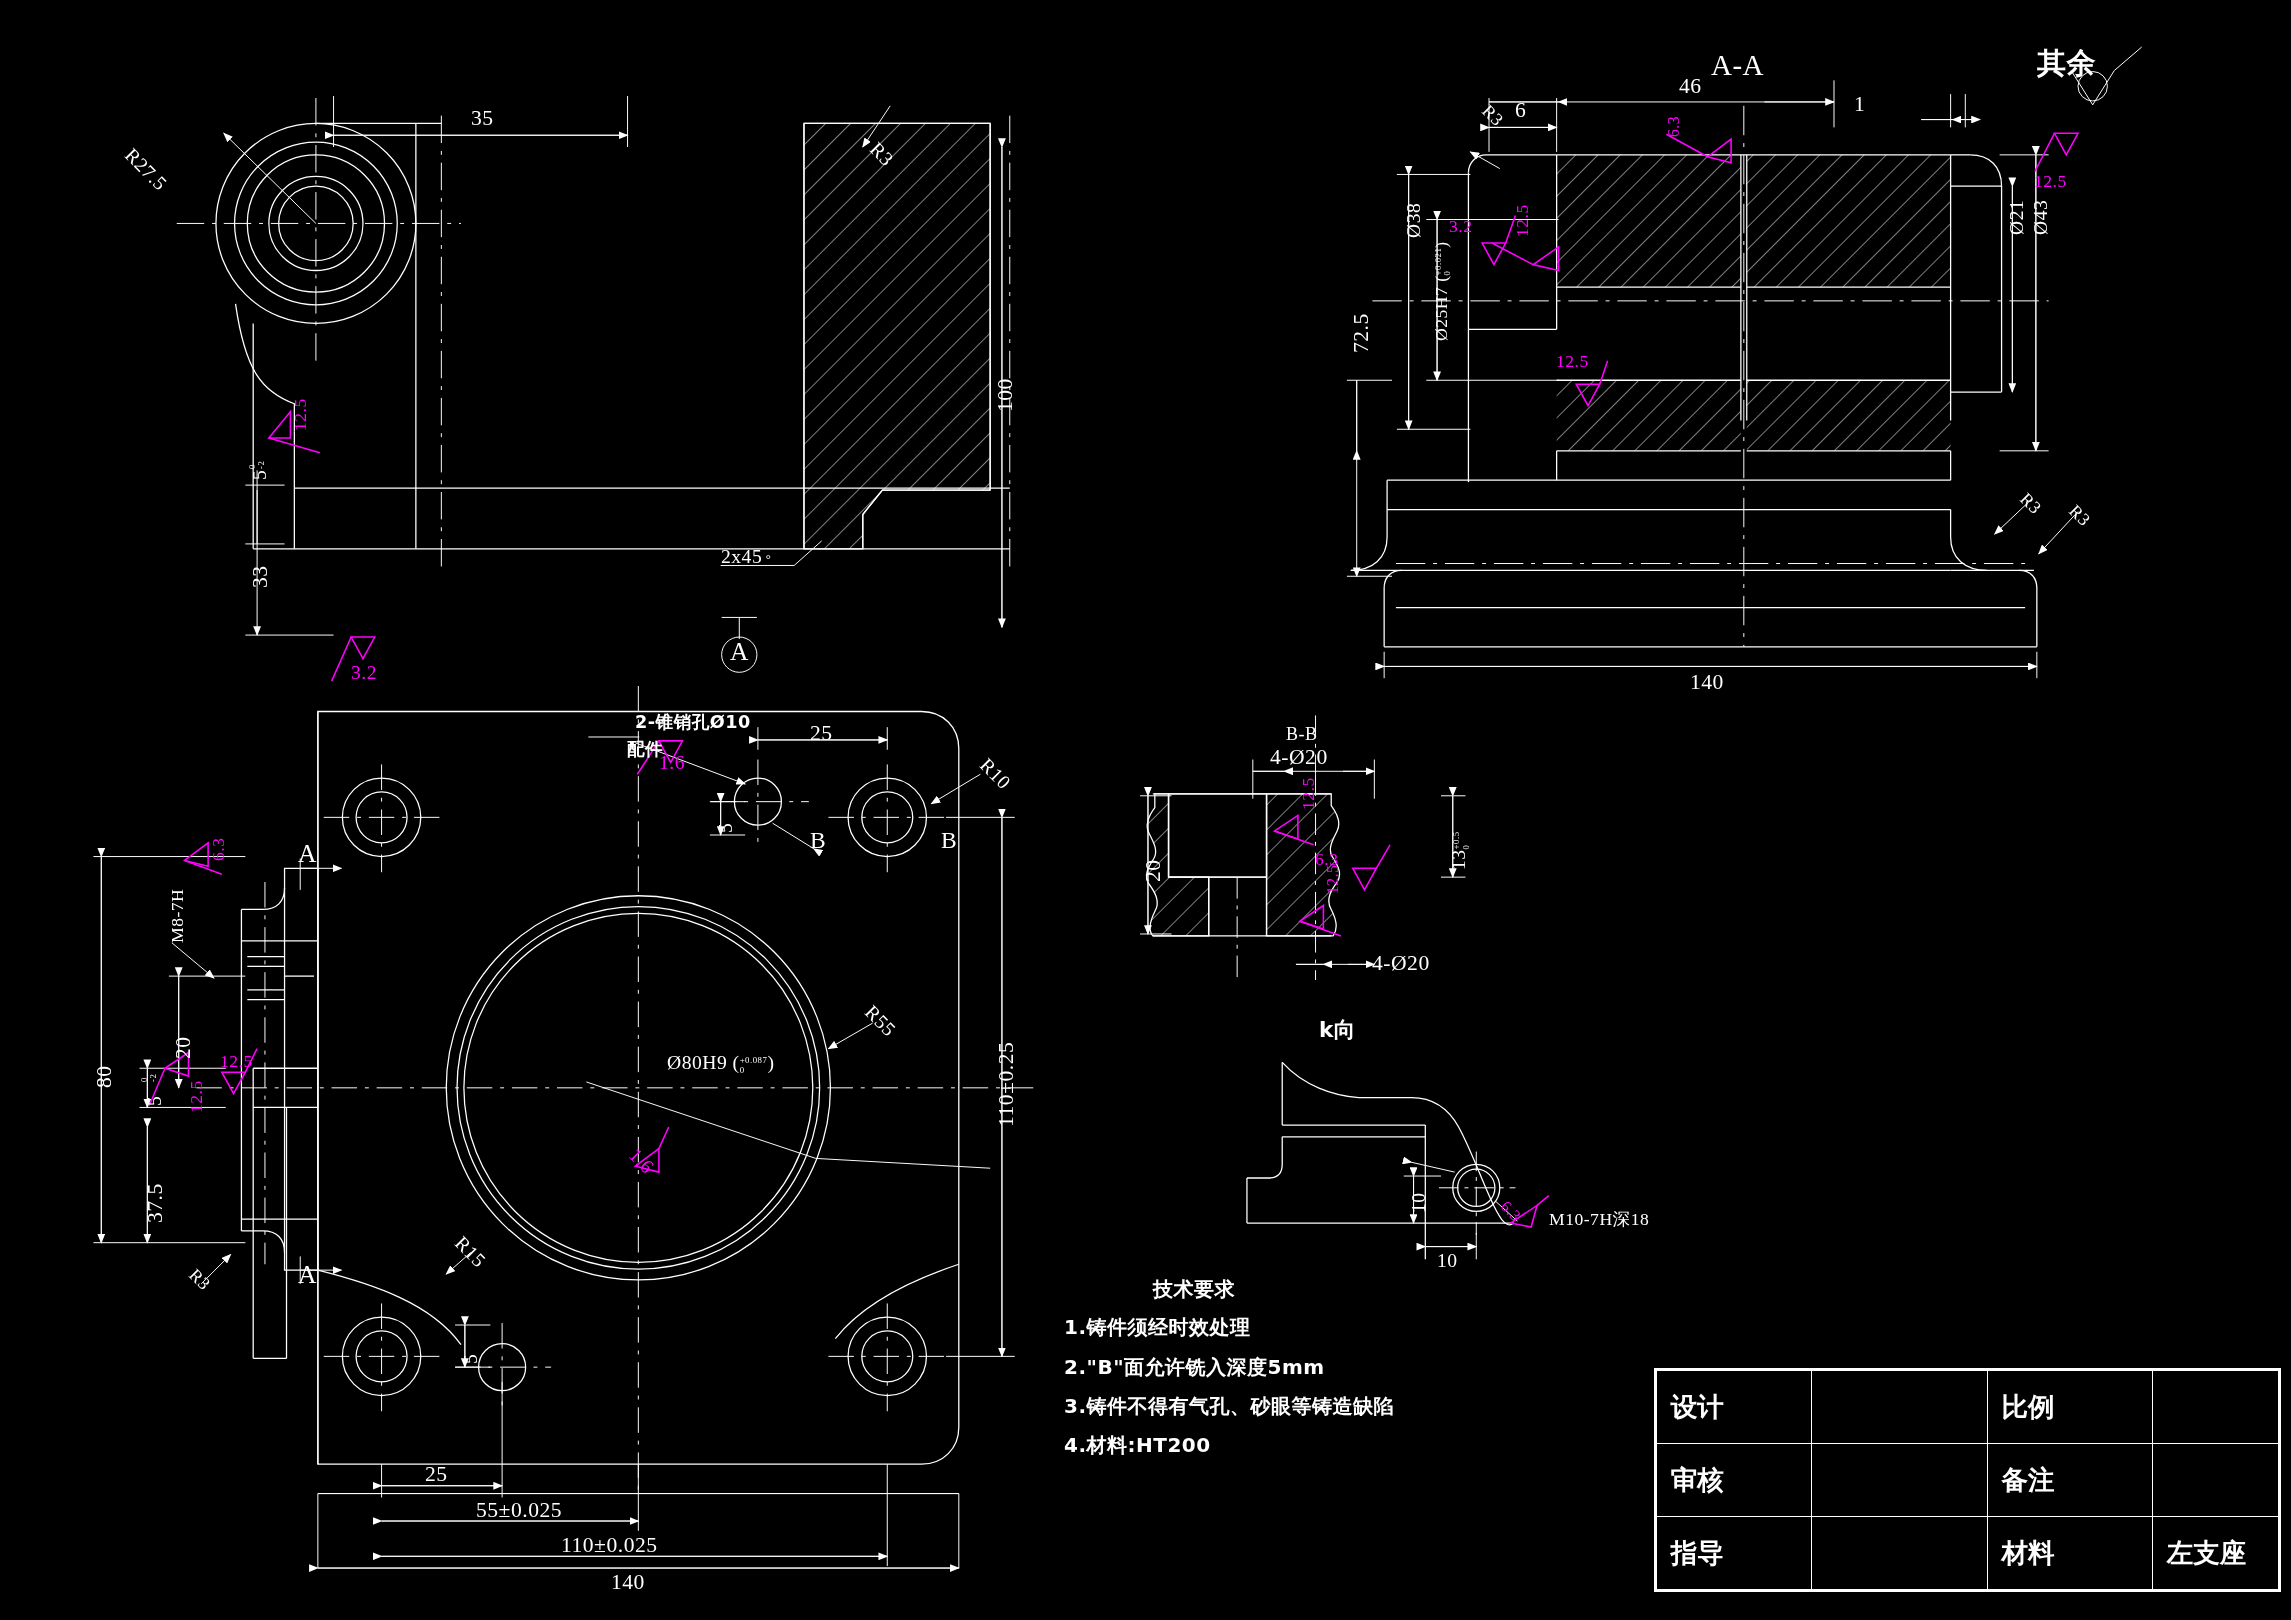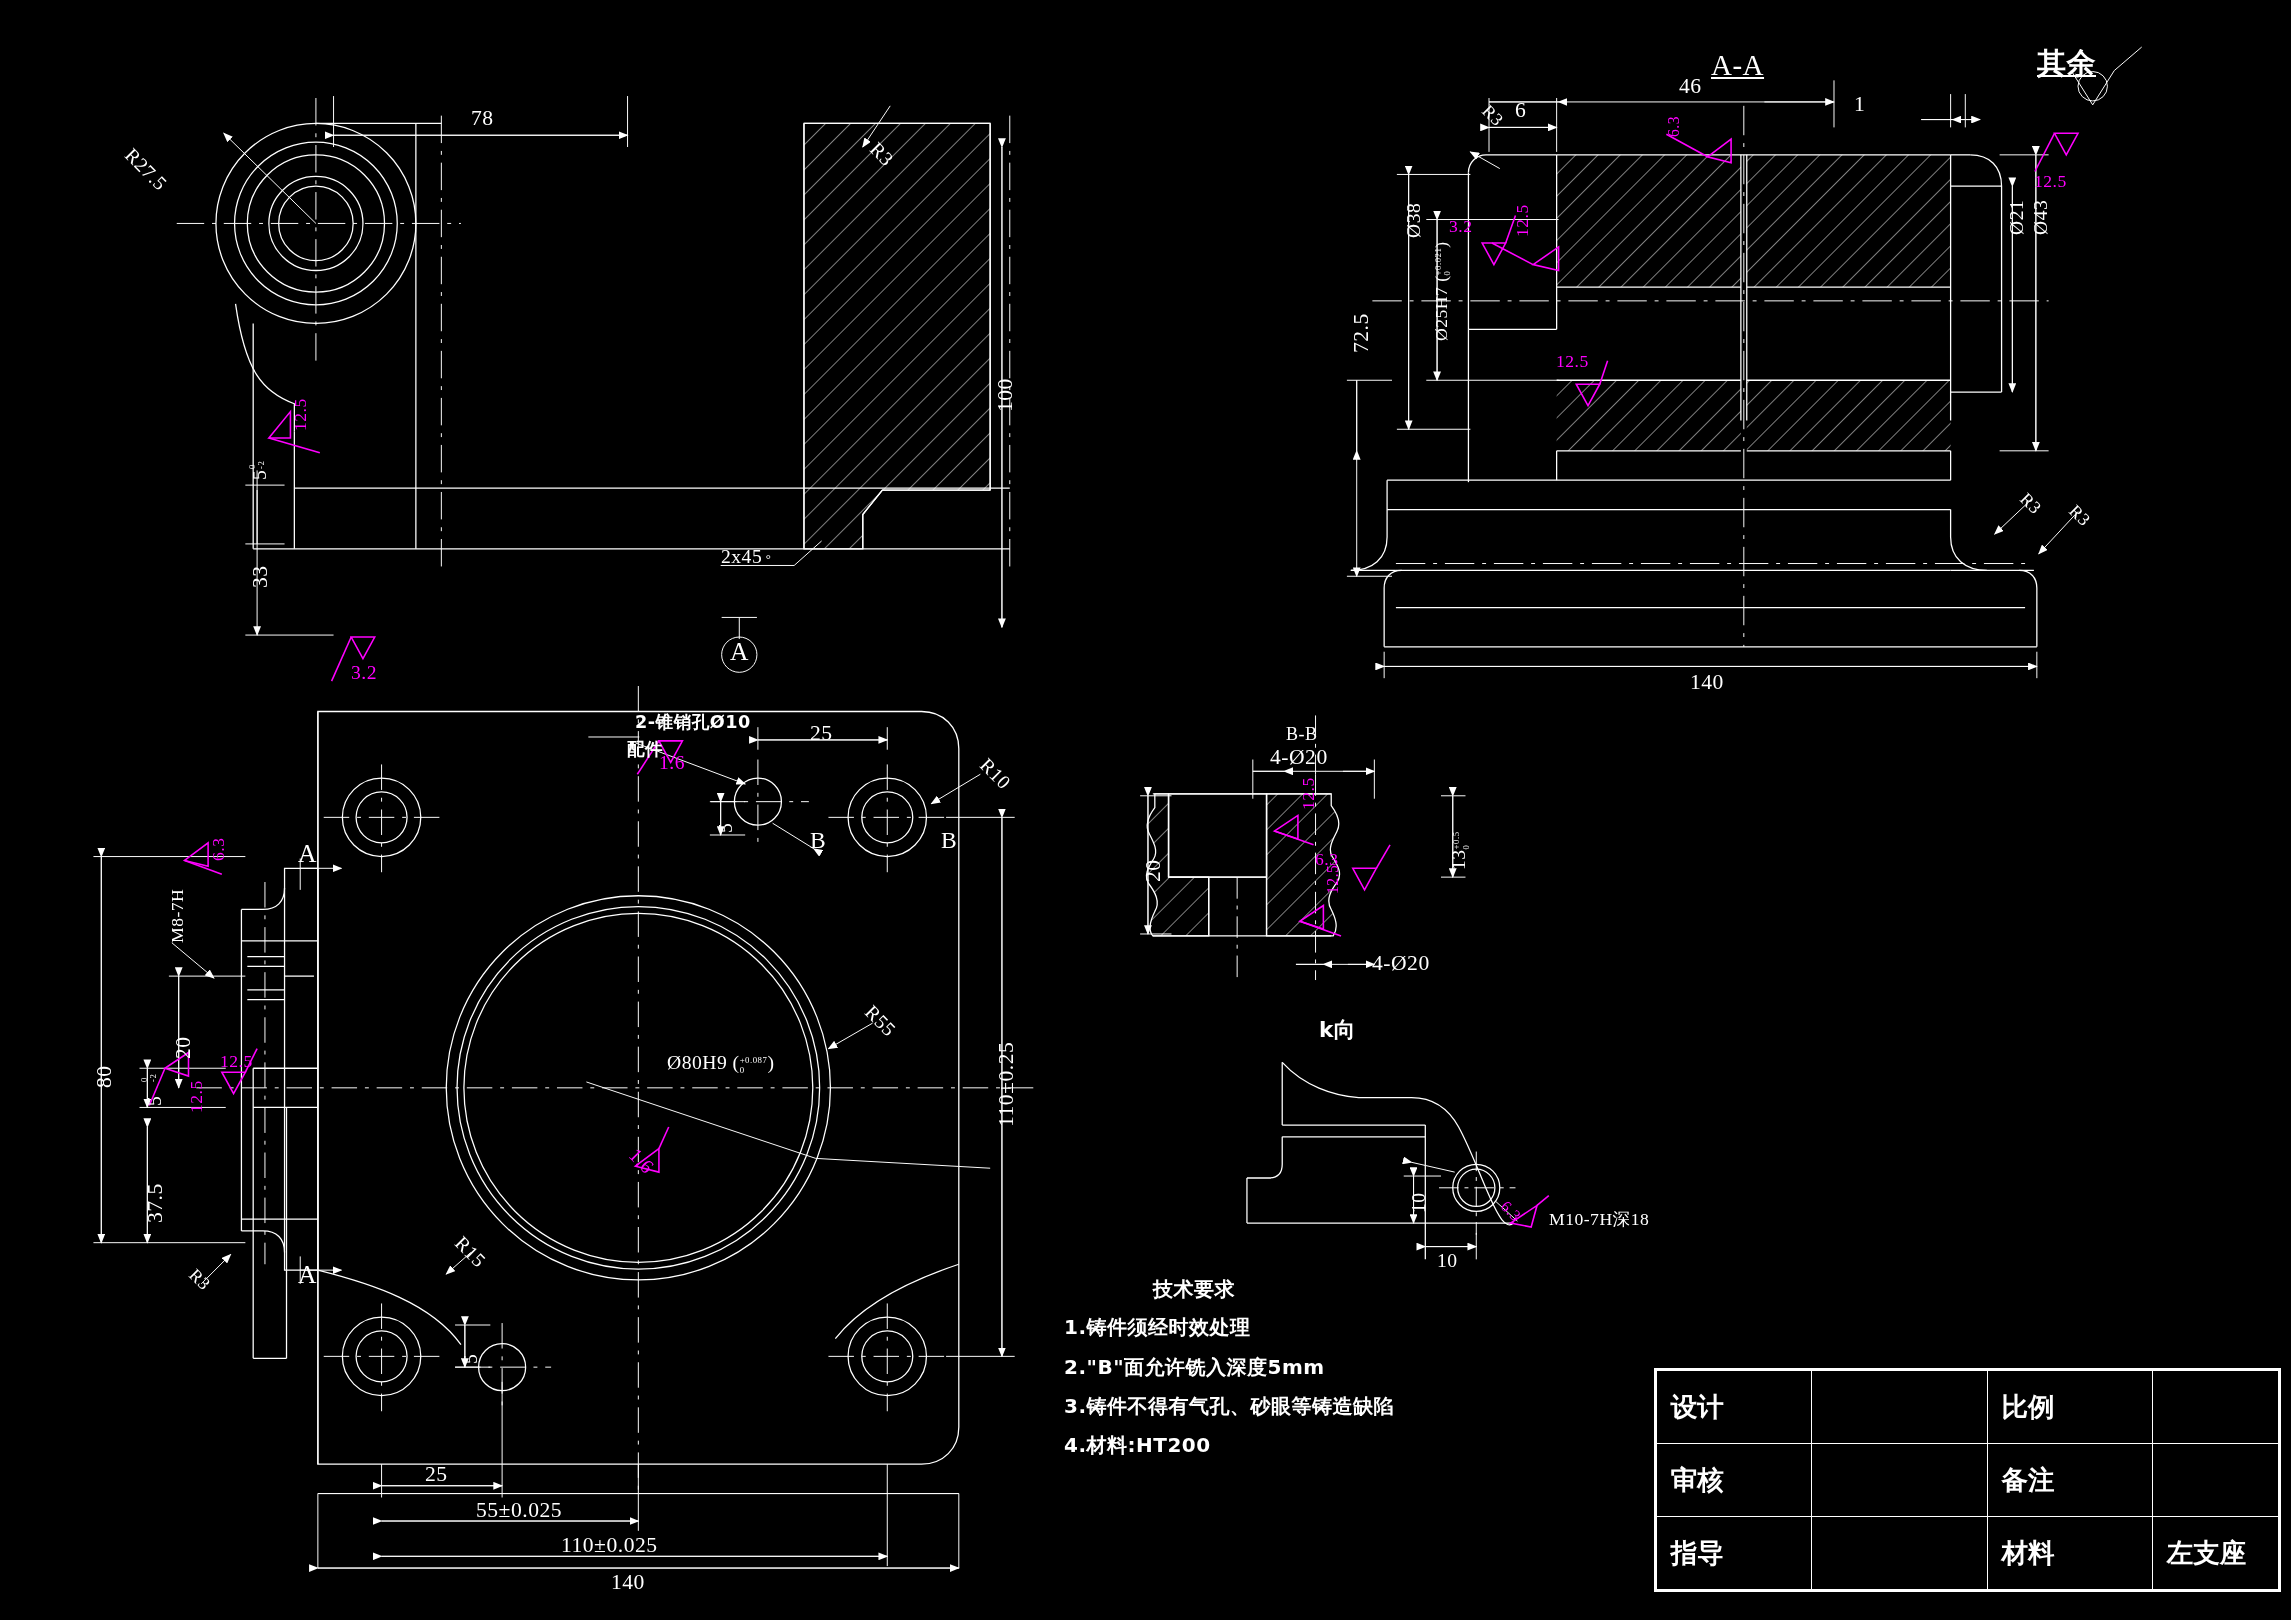--- a/index.html
+++ b/index.html
@@ -7,21 +7,21 @@
   #sheet{position:relative;width:2292px;height:1620px;background:#000;}
   svg{position:absolute;left:0;top:0;width:2292px;height:1620px;}
   .lbl{position:absolute;color:#fff;font-family:"Liberation Serif",serif;white-space:nowrap;
        line-height:1;letter-spacing:0.5px;}
   .mg{color:#f0f;}
   .cn{font-family:"DejaVu Sans",sans-serif;font-weight:bold;}
   .rot90{transform:rotate(-90deg);transform-origin:left top;}
   .rotm45{transform:rotate(45deg);transform-origin:left top;}
   .s14{font-size:13.7px;} .s16{font-size:15.7px;}
   .s18{font-size:17.6px;} .s20{font-size:19.6px;} .s22{font-size:21.6px;}
-  .s26{font-size:25.5px;} .s28{font-size:20px;} .s30{font-size:29px;text-decoration:underline;}
+  .s26{font-size:25.5px;} .s28{font-size:20px;} .s30{font-size:29px;}
   .tol{display:inline-block;vertical-align:middle;font-size:8.8px;line-height:1.05;text-align:left;}
   .tolwrap{display:inline-block;vertical-align:middle;}
   #titleblock{position:absolute;left:1654px;top:1368px;width:623px;height:220px;
               border:2px solid #fff;border-collapse:collapse;}
   #titleblock table{border-collapse:collapse;width:100%;height:100%;}
   #titleblock td{border:1px solid #fff;color:#fff;font-family:"DejaVu Sans",sans-serif;
                  font-weight:bold;font-size:26.5px;padding:0 13.7px;}
   .tbw1{width:127px;} .tbw2{width:147px;} .tbw3{width:137px;}
 </style>
 </head>
@@ -463,21 +463,21 @@
     <path d="M168 1090 L152 1128"></path>
     <path d="M226 1094 L250 1094 L238 1116 Z"></path>
     <path d="M250 1094 L262 1070"></path>
     <path d="M648 1190 L672 1172 L672 1196 Z"></path>
     <path d="M672 1172 L682 1150"></path>
     <path d="M672 756 L696 756 L684 778 Z"></path>
     <path d="M672 756 L650 790"></path>
   </g>
 </svg>
 
-<div class="lbl s22" style="left:471px;top:108px;">78</div>
+<div class="lbl s22" style="left:471px;top:108px;">35</div>
 <div class="lbl s22 rot90" style="left:995px;top:412px;">100</div>
 <div class="lbl s22 rot90" style="left:250px;top:588px;">33</div>
 <div class="lbl s20 rot90" style="left:250px;top:480px;">5</div>
 <div class="lbl s20 rotm45" style="left:135px;top:145px;">R27.5</div>
 <div class="lbl s20 rotm45" style="left:880px;top:139px;">R3</div>
 <div class="lbl s20" style="left:721px;top:547px;"><span>2x45</span><span style="font-size:12.7px;"> °</span></div>
 <div class="lbl s26" style="left:730px;top:639px;">A</div>
 <div class="lbl mg s18 rot90" style="left:292px;top:431px;">12.5</div>
 <div class="lbl mg s20" style="left:351px;top:663px;">3.2</div>
 <div class="lbl s14 rot90" style="left:248px;top:469px;"><span class="tolwrap"><span class="tol"><span>0</span><br><span>-2</span></span></span></div>

